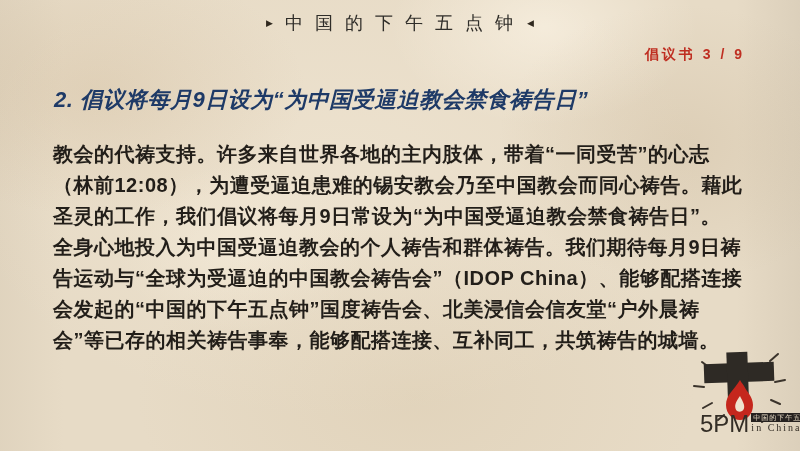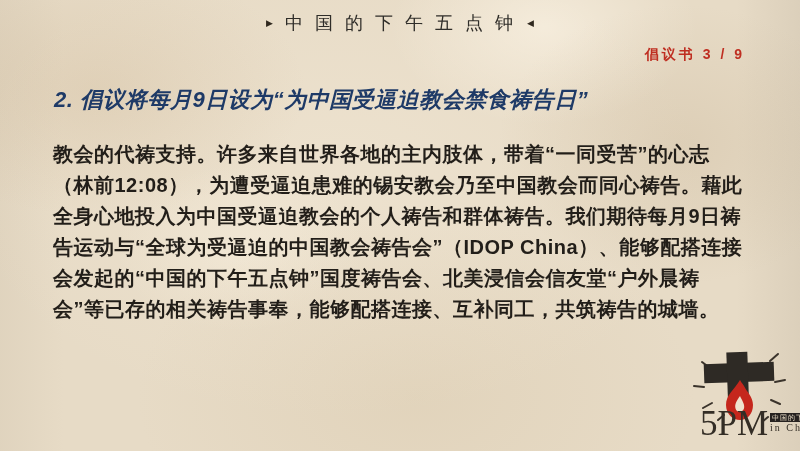--- a/index.html
+++ b/index.html
@@ -48,22 +48,22 @@
     line-height:31px;letter-spacing:0.5px;white-space:nowrap;
   }
   .logo{position:absolute;left:688px;top:342px;width:104px;height:102px;}
   .logo svg{display:block;}
   .logo-text-row{
     position:absolute;left:700px;top:410px;
     display:flex;align-items:flex-start;
     color:#342e26;
   }
   .logo-5pm{
-    font-family:Liberation Serif, serif;
-    font-size:35px;line-height:27px;font-weight:400;text-align:right;
+    font-family:Liberation Sans, sans-serif;
+    font-size:24px;line-height:27px;font-weight:400;text-align:right;
   }
   .logo-right{display:flex;flex-direction:column;margin-left:2px;margin-top:3px;}
   .logo-badge{
     background:#262220;color:#e8dcc6;
     font-size:7px;line-height:9px;padding:0 2px;letter-spacing:1px;
     white-space:nowrap;
   }
   .logo-inchina{
     font-family:"Liberation Serif","DejaVu Serif",serif;
     font-size:10px;line-height:12px;letter-spacing:2px;color:#342e26;
@@ -80,20 +80,21 @@
     <span class="arrow right">◀</span>
   </div>
 
   <div class="page-label">倡议书 3 / 9</div>
 
   <div class="heading">2. 倡议将每月9日设为“为中国受逼迫教会禁食祷告日”</div>
 
   <div class="body-text">
       <div class="body-line">教会的代祷支持。许多来自世界各地的主内肢体，带着“一同受苦”的心志</div>
       <div class="body-line">（林前12:08），为遭受逼迫患难的锡安教会乃至中国教会而同心祷告。藉此</div>
+      <div class="body-line">圣灵的工作，我们倡议将每月9日常设为“为中国受逼迫教会禁食祷告日”。</div>
       <div class="body-line">全身心地投入为中国受逼迫教会的个人祷告和群体祷告。我们期待每月9日祷</div>
       <div class="body-line">告运动与“全球为受逼迫的中国教会祷告会”（IDOP China）、能够配搭连接</div>
       <div class="body-line">会发起的“中国的下午五点钟”国度祷告会、北美浸信会信友堂“户外晨祷</div>
       <div class="body-line">会”等已存的相关祷告事奉，能够配搭连接、互补同工，共筑祷告的城墙。</div>
     </div>
 
   <div class="logo">
     <svg width="104" height="102" viewBox="0 0 104 102">
       <g stroke="#3a332b" stroke-width="2" stroke-linecap="round">
         <line x1="14" y1="20" x2="22" y2="26"></line>

